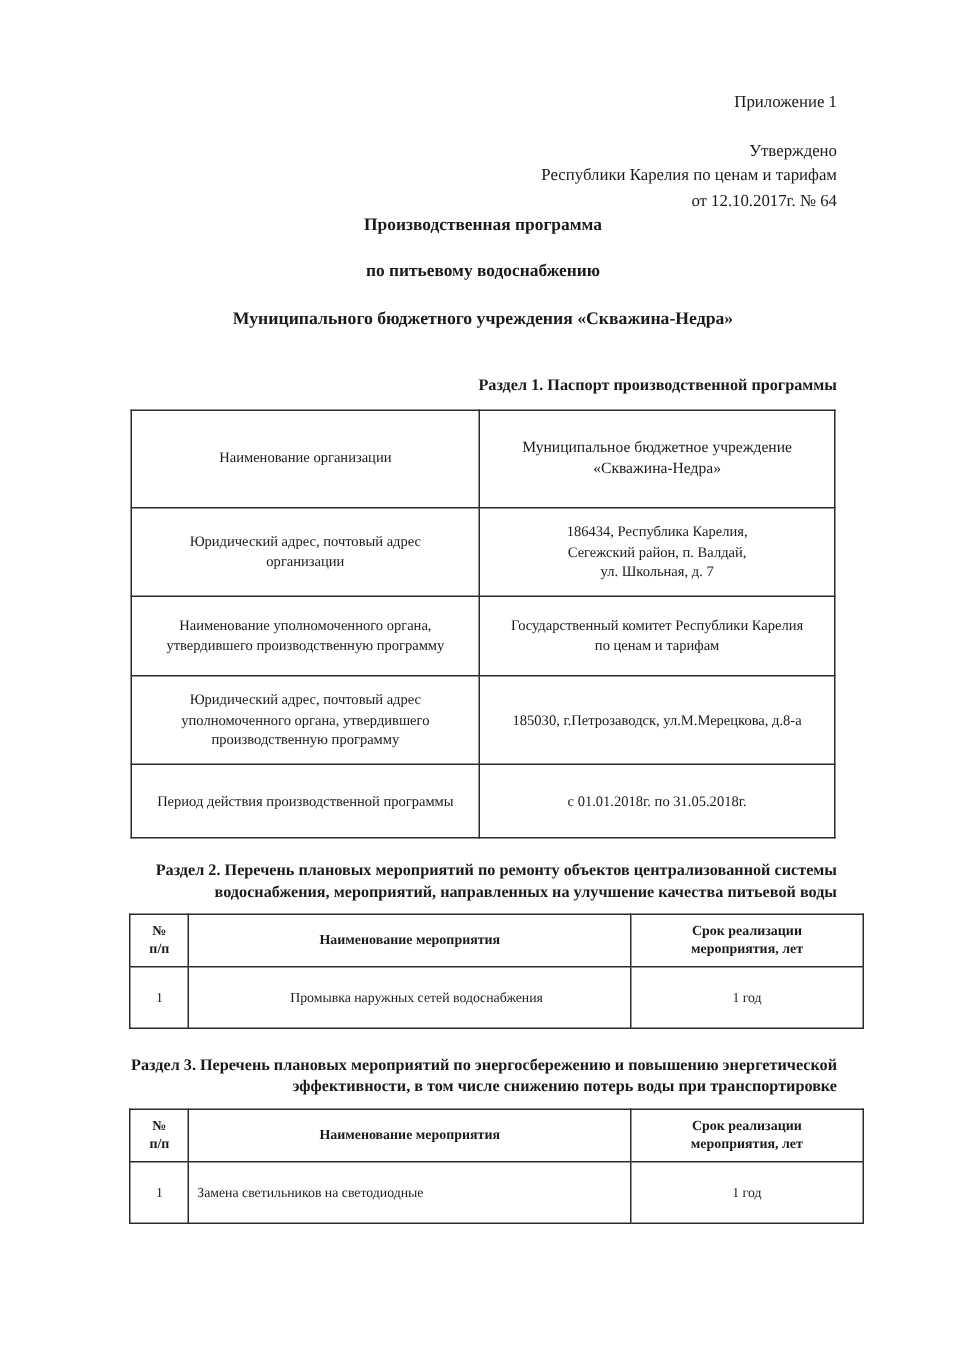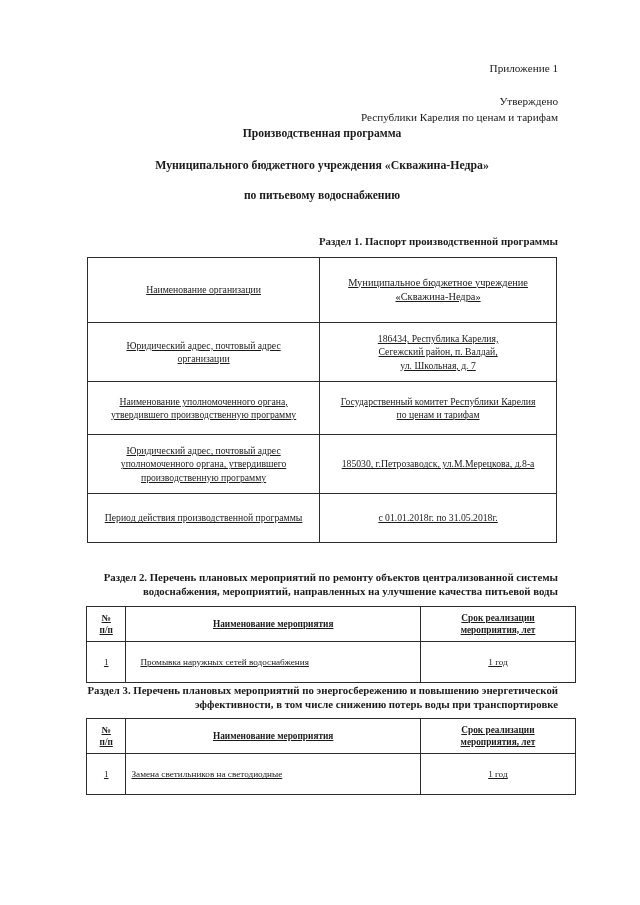--- a/index.html
+++ b/index.html
@@ -46,29 +46,28 @@
   .title-line.wide { font-size: 11.8px; }
 
   
   .section-heading {
     text-align: right;
     font-weight: bold;
     font-size: 10.8px;
     line-height: 1.32;
   }
   .section-1-heading { margin-top: 29px; margin-bottom: 9px; }
-  .section-2-heading { margin-top: 27px; margin-bottom: 7px; }
-  .section-3-heading { margin-top: 0; margin-bottom: 7px; }
+  .section-2-heading { margin-top: 14px; margin-bottom: 7px; }
+  .section-3-heading { margin-top: 17px; margin-bottom: 7px; }
 
   
   table {
     border-collapse: collapse;
     width: 100%;
     font-size: 9.6px;
-    text-decoration: underline;
   }
   table td, table th {
     border: 1px solid #2b2b2b;
     padding: 6px 5px;
     vertical-align: middle;
     font-weight: normal;
   }
 
   
   .passport-table { width: 470px; margin: 0 auto; }
@@ -96,39 +95,40 @@
     padding: 5px 3px;
   }
   .measures-table th.col-num { width: 34px; }
   .measures-table th.col-name { width: 302px; }
   .measures-table th.col-term { width: 154px; }
   .measures-table td {
     font-size: 9.2px;
     height: 28px;
   }
   .measures-table td.cell-num { text-align: center; }
-  .measures-table td.cell-name-left { text-align: left; padding-left: 14px; }
+  .measures-table td.cell-name-left { text-align: center; padding-left: 14px; }
   .measures-table td.cell-name-center { }
   .measures-table td.cell-term { text-align: center; }
 </style>
 </head>
 <body>
 
 <div class="page">
 
   <div class="header-block">
     <div class="header-appendix">Приложение 1</div>
     <div class="header-approved-line">Утверждено</div>
     <div class="header-approved-line">Республики Карелия по ценам и тарифам</div>
+    <div class="header-approved-line">от 12.10.2017г. № 64</div>
   </div>
 
   <div class="title-block">
     <div class="title-line">Производственная программа</div>
+    <div class="title-line">по питьевому водоснабжению</div>
     <div class="title-line wide">Муниципального бюджетного учреждения «Скважина-Недра»</div>
-    <div class="title-line">по питьевому водоснабжению</div>
   </div>
 
   <div class="section-heading section-1-heading">Раздел 1. Паспорт производственной программы</div>
 
   <table class="passport-table">
     <tbody>
       <tr class="row-org">
         <td class="label">Наименование организации</td>
         <td class="value">Муниципальное бюджетное учреждение<br>«Скважина-Недра»</td>
       </tr>

